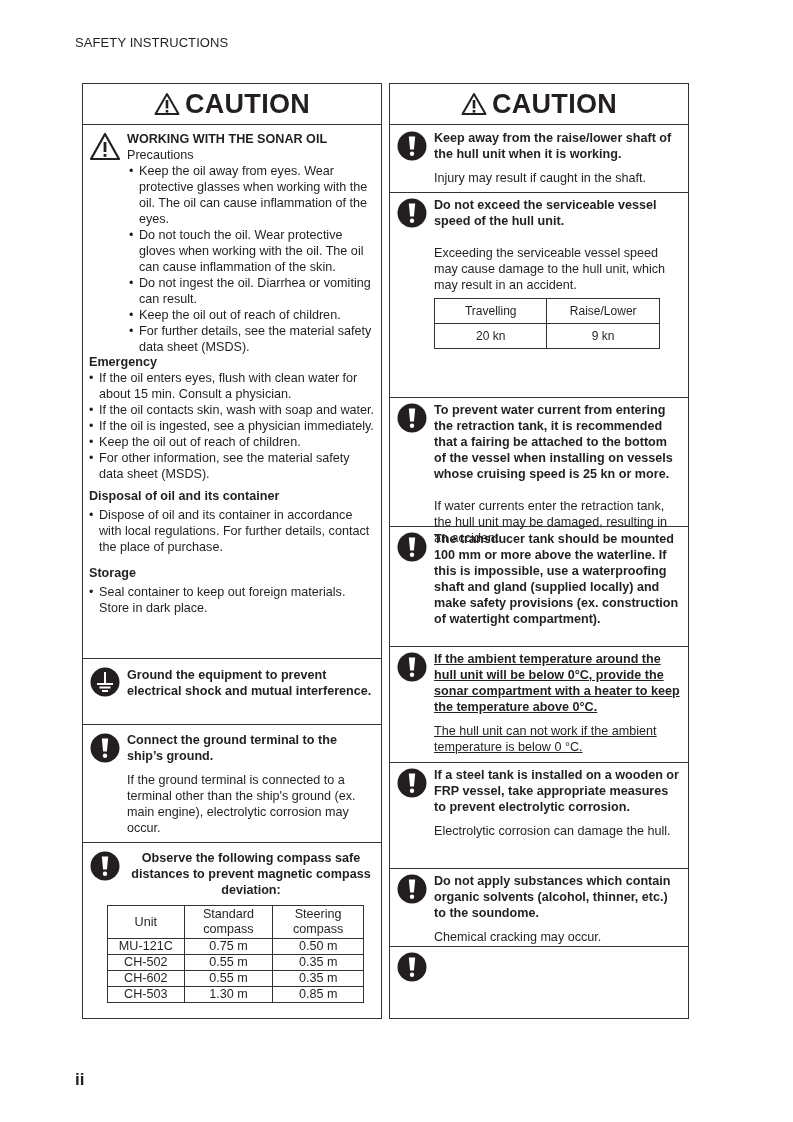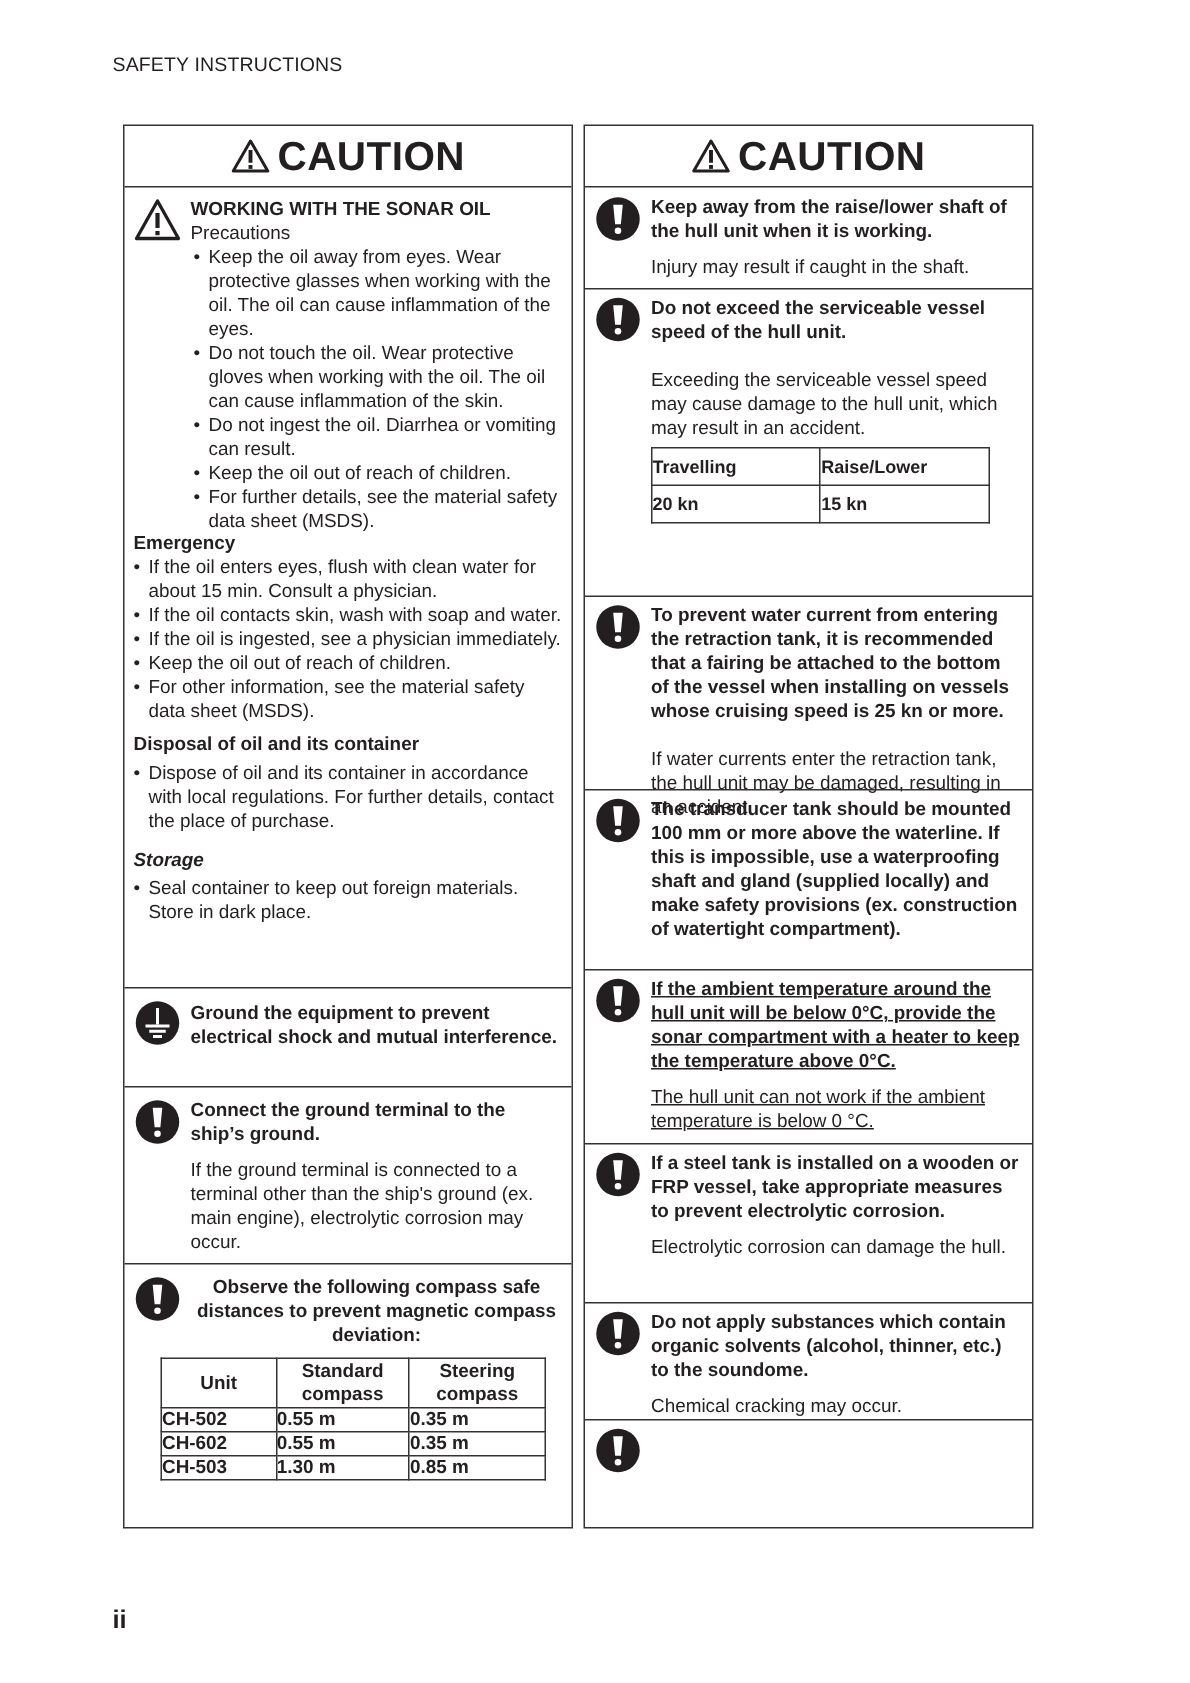--- a/index.html
+++ b/index.html
@@ -17,21 +17,21 @@
   .sec.first { border-top:none; }
   .ico { position:absolute; left:7px; width:30px; height:30px; }
   .txt { position:absolute; left:44px; right:6px; font-size:12.6px; line-height:16px; }
   .bold { font-weight:bold; }
   .gap { margin-top:8px; }
   ul { margin:0; padding:0; list-style:none; }
   li { position:relative; padding-left:10px; }
   li::before { content:"•"; position:absolute; left:0; }
   .full { position:absolute; left:6px; right:6px; font-size:12.6px; line-height:16px; }
   table { border-collapse:collapse; font-size:12.6px; }
-  td, th { border:1px solid #333; font-weight:bold; padding:0; line-height:15px; }
+  td, th { border:1px solid #333; text-align:center; font-weight:normal; padding:0; line-height:15px; }
   table.speed { font-size:12px; }
   table.speed td { height:24px; }
 </style>
 </head>
 <body>
 
 <div class="running-head">SAFETY INSTRUCTIONS</div>
 
 <div class="panel left">
   <div class="panel-title">
@@ -66,21 +66,21 @@
         <li>If the oil enters eyes, flush with clean water for about 15 min. Consult a physician.</li>
         <li>If the oil contacts skin, wash with soap and water.</li>
         <li>If the oil is ingested, see a physician immediately.</li>
         <li>Keep the oil out of reach of children.</li>
         <li>For other information, see the material safety data sheet (MSDS).</li>
       </ul>
       <div class="bold" style="margin-top:6px;">Disposal of oil and its container</div>
       <ul style="margin-top:3px;">
         <li>Dispose of oil  and its container in accordance with local regulations. For further details, contact the place of purchase.</li>
       </ul>
-      <div class="bold" style="margin-top:10px;font-style:italic;">Storage</div>
+      <div class="bold" style="margin-top:10px;">Storage</div>
       <ul style="margin-top:3px;">
         <li>Seal container to keep out foreign materials. Store in dark place.</li>
       </ul>
     </div>
   </div>
 
   <div class="sec" style="top:640px;height:118px;">
     <svg class="ico" style="top:8px;" viewBox="0 0 30 30">
         <circle cx="15" cy="15" r="14.5" fill="#231f20"></circle>
         <path d="M11.8 5.5 h6.4 l-1.3 13 h-3.8 z" fill="#fff"></path>
@@ -116,20 +116,25 @@
           <col style="width:89px">
           <col style="width:91px">
         </colgroup>
       <tbody>
           <tr>
         <th style="height:32px;">Unit</th>
         <th>Standard compass</th>
         <th>Steering compass</th>
       </tr>
       <tr>
+        <td>MU-121C</td>
+        <td>0.75 m</td>
+        <td>0.50 m</td>
+      </tr>
+      <tr>
         <td>CH-502</td>
         <td>0.55 m</td>
         <td>0.35 m</td>
       </tr>
       <tr>
         <td>CH-602</td>
         <td>0.55 m</td>
         <td>0.35 m</td>
       </tr>
       <tr>
@@ -179,21 +184,21 @@
           <col style="width:113px">
           <col style="width:113px">
         </colgroup>
       <tbody>
           <tr>
         <td>Travelling</td>
         <td>Raise/Lower</td>
       </tr>
       <tr>
         <td>20 kn</td>
-        <td>15 kn</td>
+        <td>9 kn</td>
       </tr>
     </tbody>
       </table>
   </div>
 
   <div class="sec" style="top:270px;height:172px;margin-top:43px;">
     <svg class="ico" style="top:5px;" viewBox="0 0 30 30">
         <circle cx="15" cy="15" r="14.5" fill="#231f20"></circle>
         <path d="M11.8 5.5 h6.4 l-1.3 13 h-3.8 z" fill="#fff"></path>
         <circle cx="15" cy="22.8" r="2.2" fill="#fff"></circle>

